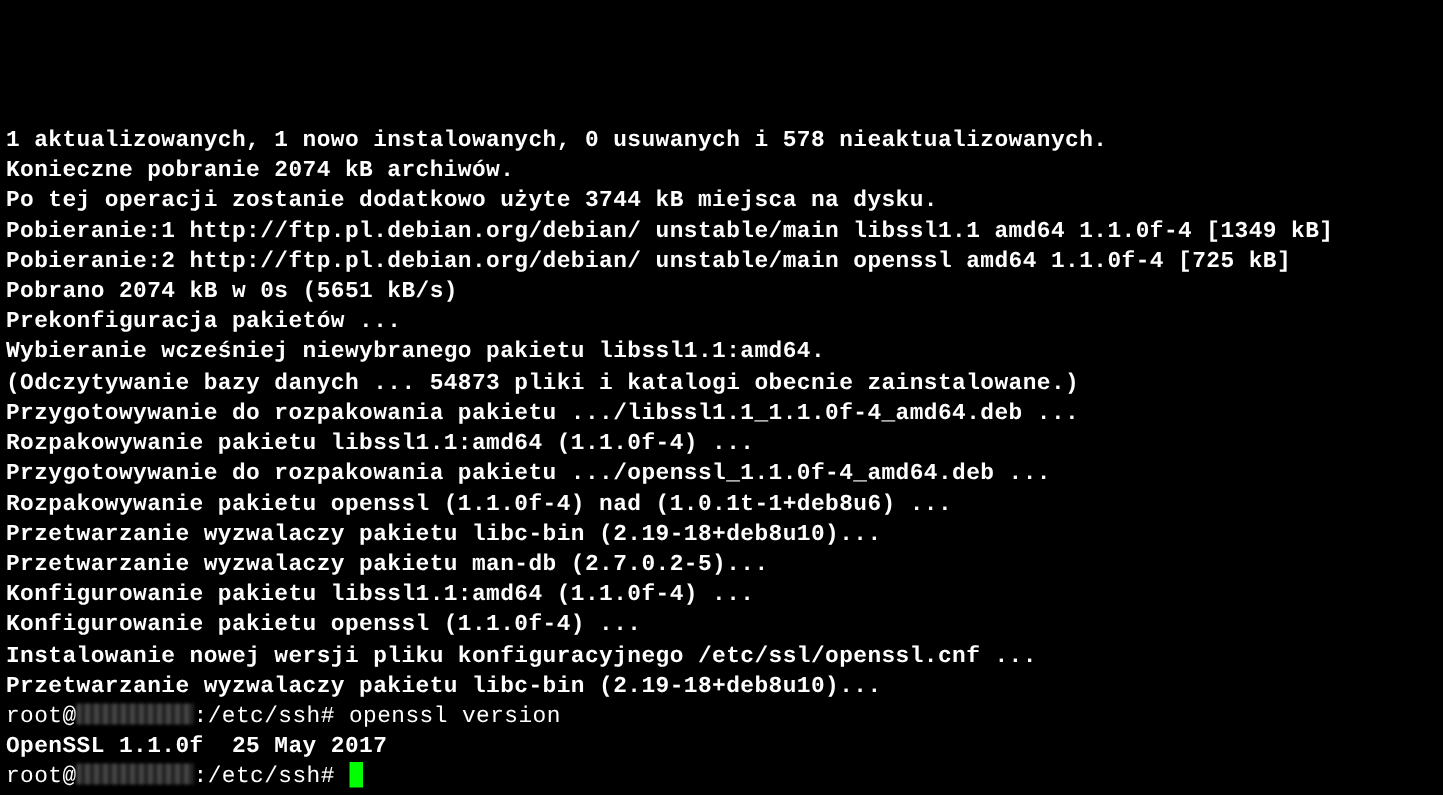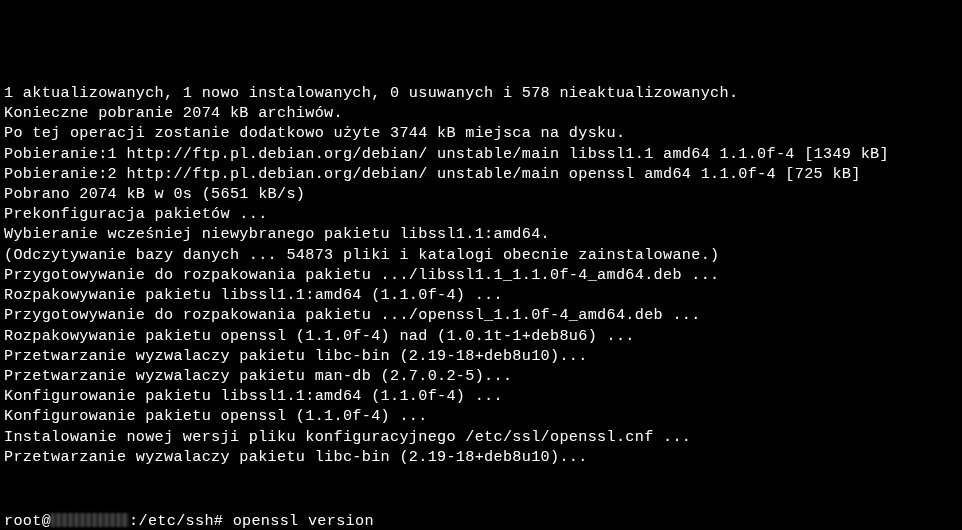--- a/index.html
+++ b/index.html
@@ -16,24 +16,24 @@
       padding: 2px 4px;
       width: 962px;
       height: 530px;
       overflow: hidden;
       white-space: pre-wrap;
       word-break: break-all;
       letter-spacing: 0.3px;
     }
     .terminal-output {
       display: block;
+      font-weight: bold;
     }
     .prompt-line {
       display: block;
-      margin-top: 44px;
     }
     .prompt-user {
       display: inline;
     }
     .prompt-host-obscured {
       display: inline-block;
       vertical-align: middle;
       width: 78px;
       height: 14px;
       background: repeating-linear-gradient(

